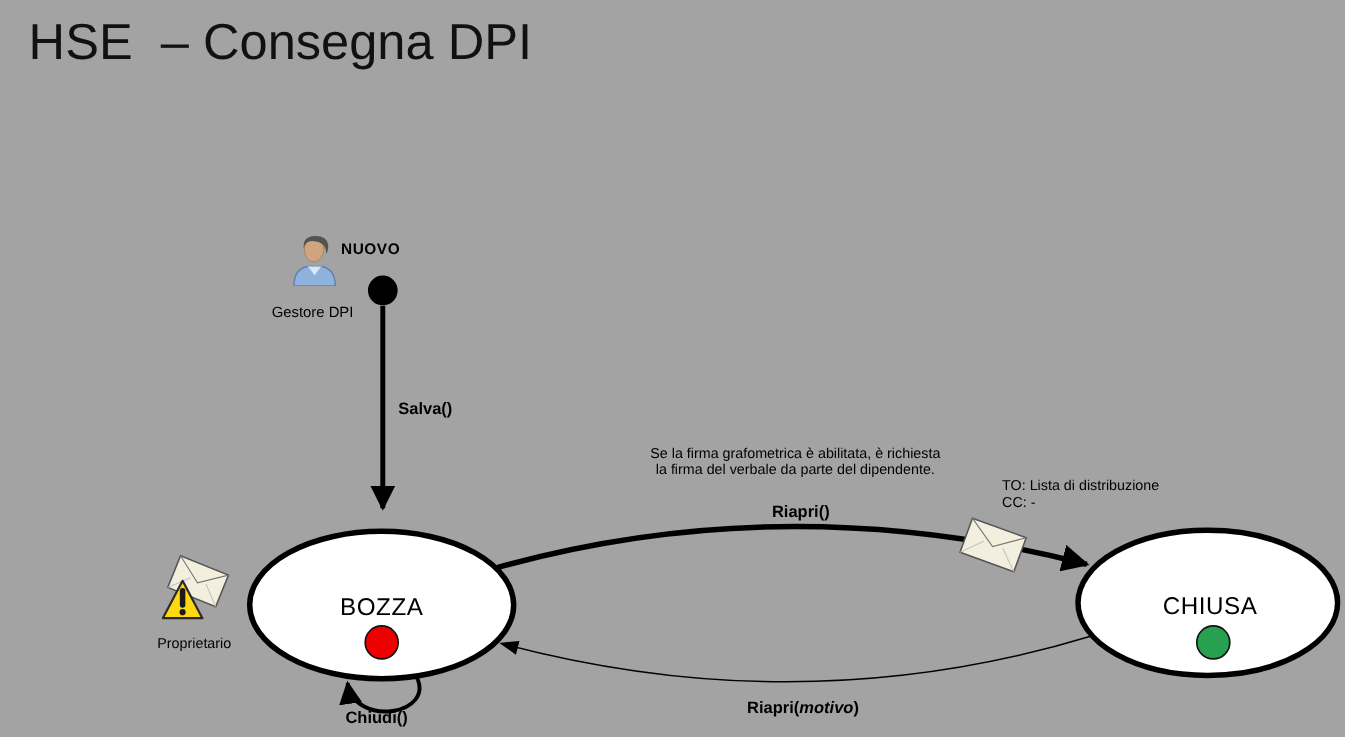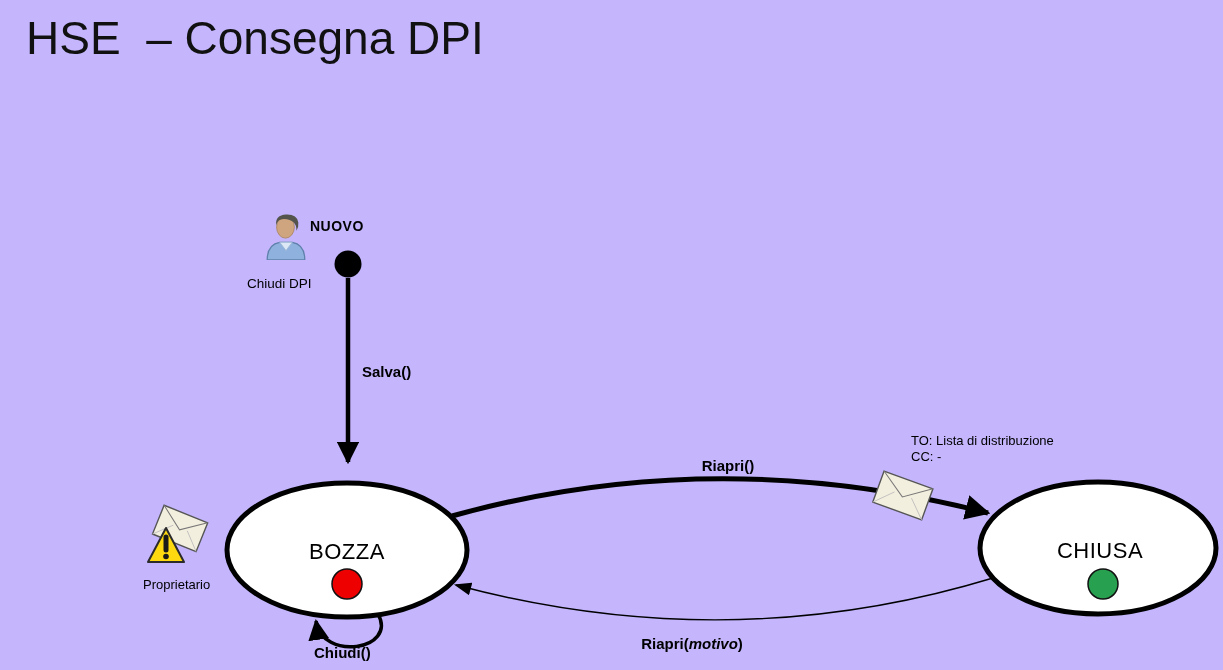--- a/index.html
+++ b/index.html
@@ -1,17 +1,17 @@
 <!DOCTYPE html>
 <html><head>
 <meta charset="utf-8">
 <style>
   html,body{margin:0;padding:0;background:#fff;}
   .canvas{
-    position:relative;width:1223px;height:670px;background:#c4b5fd;
+    position:relative;width:1223px;height:670px;background:#a3a3a3;
     font-family:"Liberation Sans",sans-serif;color:#000;overflow:hidden;
   }
   .title{
     position:absolute;left:26px;top:12px;font-size:46px;line-height:1.15;
     color:#111;white-space:pre;letter-spacing:0px;
   }
   .diagram{position:absolute;left:0;top:0;z-index:1;}
   .icon{position:absolute;z-index:2;}
   .lbl{position:absolute;z-index:3;white-space:nowrap;}
   .b{font-weight:bold;}
@@ -90,37 +90,41 @@
       <g transform="rotate(20 33 33)">
         <rect x="7" y="17" width="52" height="33" fill="#f3efdf" stroke="#555" stroke-width="1.4"></rect>
         <path d="M7,17 L33,35 L59,17" fill="none" stroke="#777" stroke-width="1"></path>
         <path d="M7,50 L24,33 M59,50 L42,33" fill="none" stroke="#bbb" stroke-width="0.8"></path>
       </g>
     </svg>
   </div>
 
   <div class="lbl b" style="left:310px;top:218px;font-size:14px;letter-spacing:.5px;">NUOVO</div>
 
-  <div class="lbl actor" style="left:247px;top:276px;">Chiudi DPI</div>
+  <div class="lbl actor" style="left:247px;top:276px;">Gestore DPI</div>
 
   <div class="lbl ev" style="left:362px;top:363px;">Salva()</div>
 
+  <div class="lbl note ctr" style="left:723px;top:404px;">
+    <div>Se la firma grafometrica è abilitata, è richiesta</div>
+    <div>la firma del verbale da parte del dipendente.</div>
+  </div>
 
   <div class="lbl ev ctr" style="left:728px;top:457px;">Riapri()</div>
 
   <div class="lbl mail-note" style="left:911px;top:433px;">
     <div>TO: Lista di distribuzione</div>
     <div>CC: -</div>
   </div>
 
   <div class="lbl state-name ctr" style="left:347px;top:539px;">BOZZA</div>
 
   <div class="lbl state-name ctr" style="left:1100px;top:538px;">CHIUSA</div>
 
   <div class="lbl ev" style="left:314px;top:644px;">Chiudi()</div>
 
-  <div class="lbl ev ctr" style="left:692px;top:635px;">
+  <div class="lbl ev ctr" style="left:730px;top:635px;">
     <span>Riapri(</span><span class="it">motivo</span><span>)</span>
   </div>
 
   <div class="lbl small-actor" style="left:143px;top:577px;">Proprietario</div>
 
 </div>
 
 </body></html>

